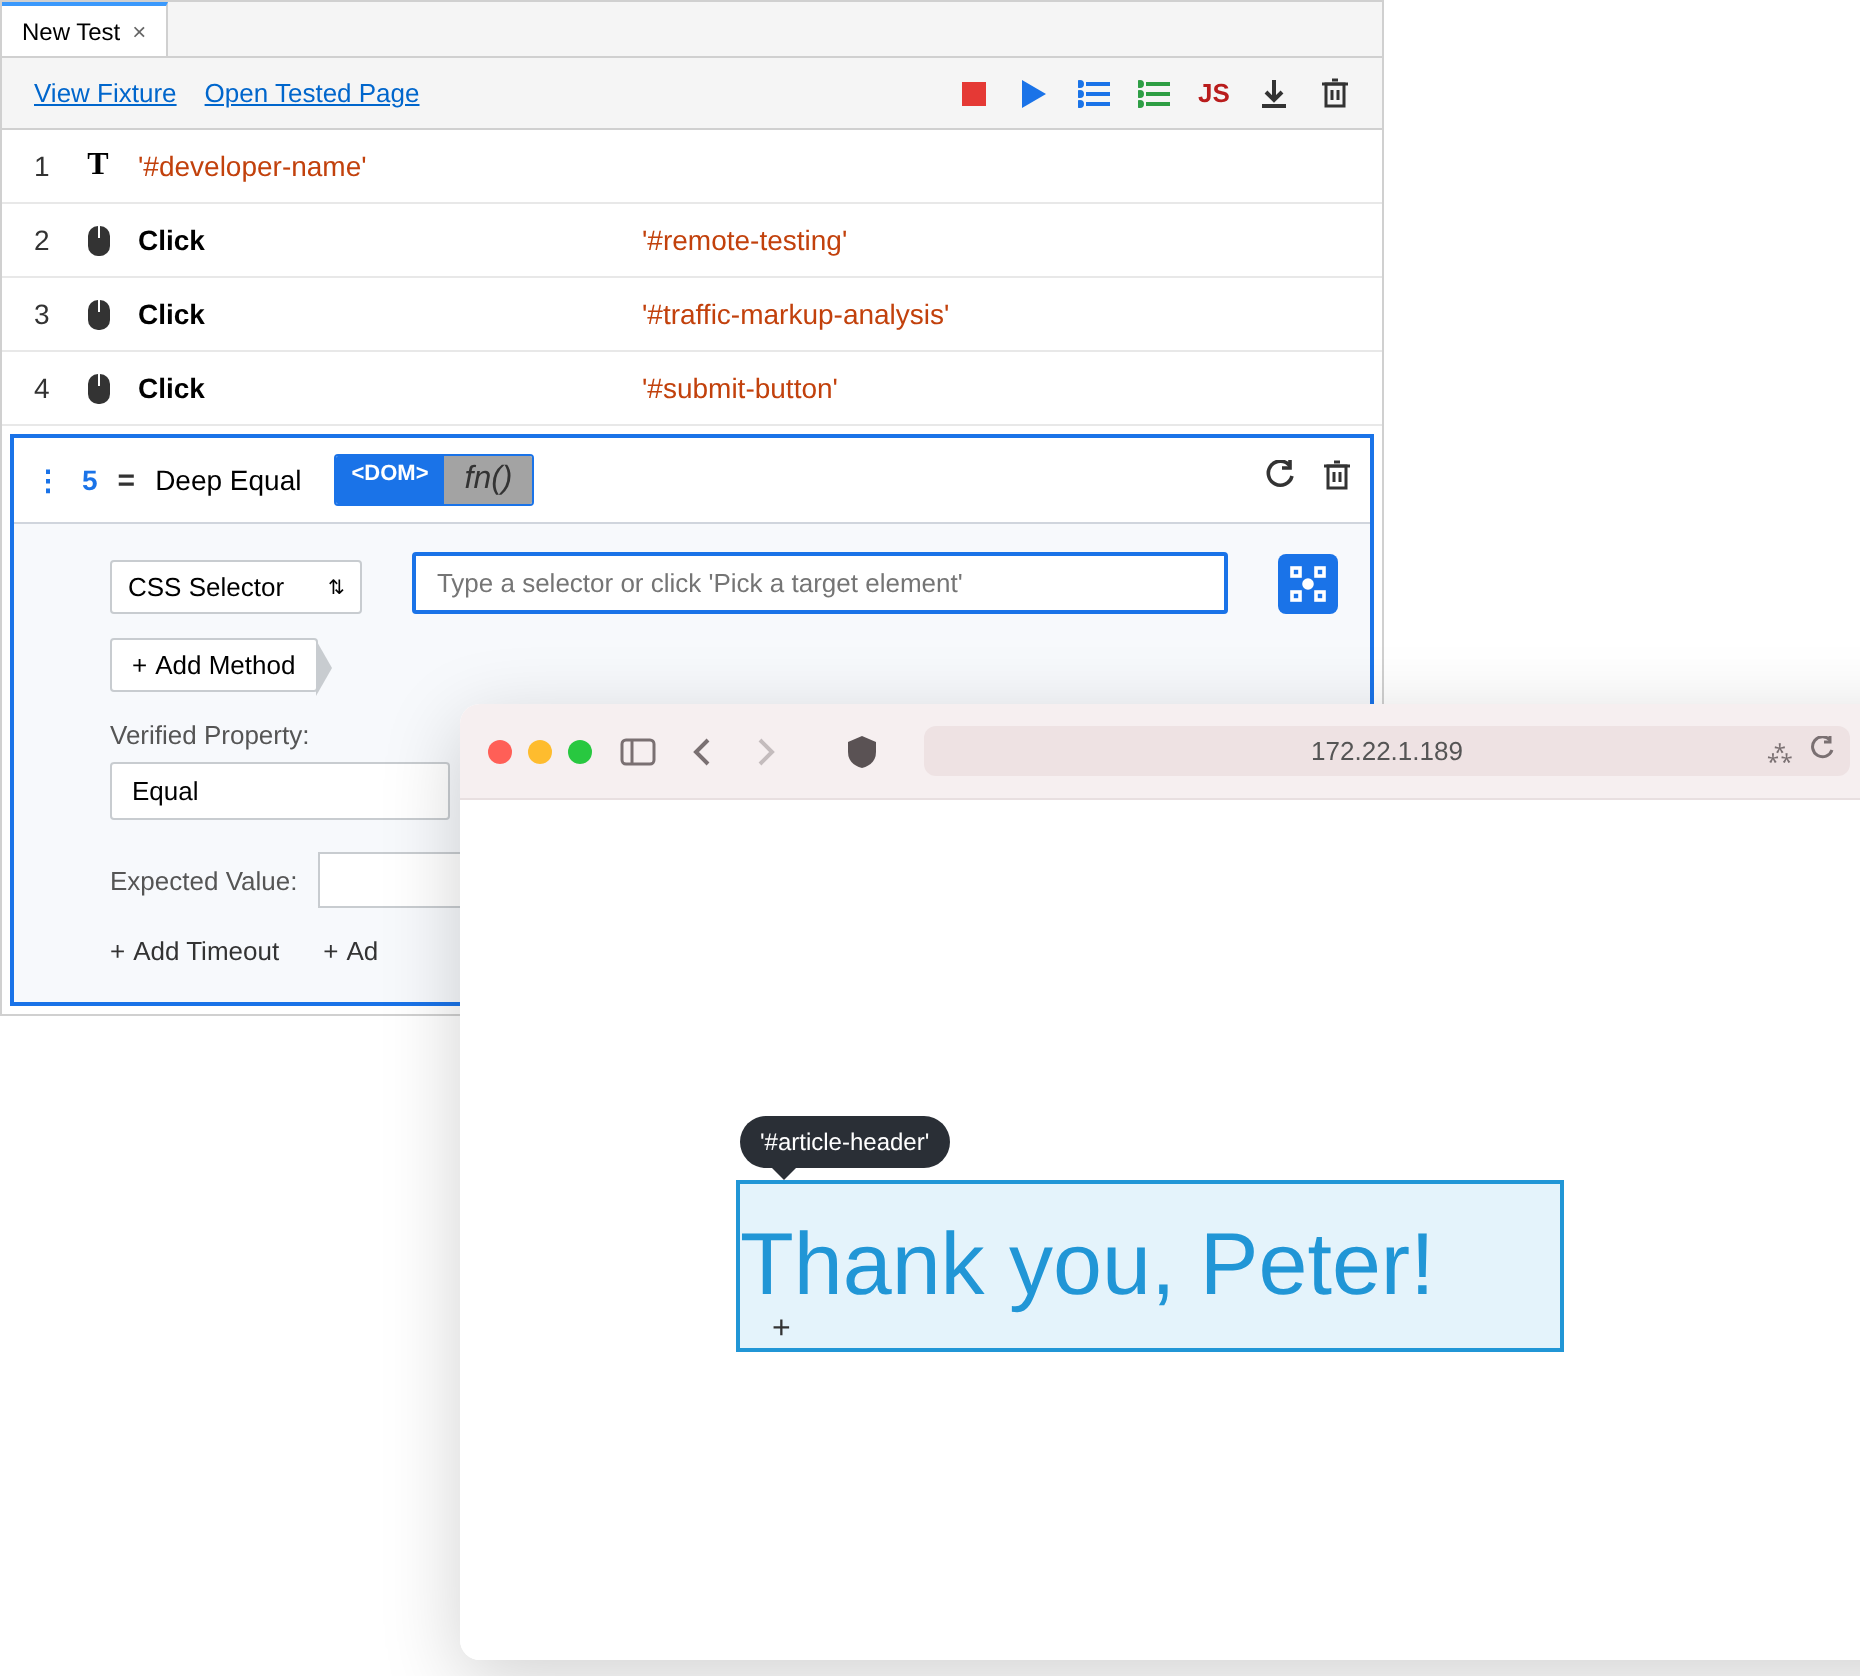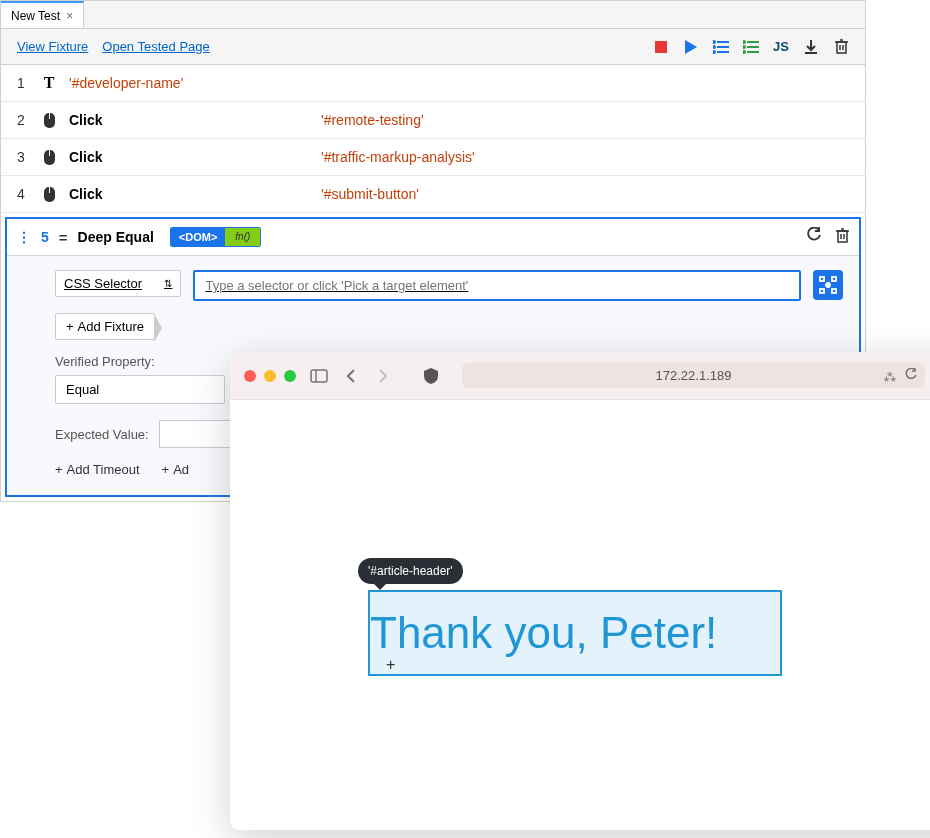--- a/index.html
+++ b/index.html
@@ -1,18 +1,18 @@
 <!DOCTYPE html>
 <html><head>
 <meta charset="utf-8">
 <style>
 * { box-sizing: border-box; margin: 0; padding: 0; font-family: -apple-system, BlinkMacSystemFont, "Segoe UI", Helvetica, Arial, sans-serif; }
 body { background: #fff; width: 930px; height: 838px; position: relative; overflow: hidden; }
 
-.editor-panel { width: 866px; border: 1px solid #d0d0d0; background: #fff; }
+.editor-panel { width: 692px; border: 1px solid #d0d0d0; background: #fff; }
 
 .tab-bar { display: flex; background: #f5f5f5; border-bottom: 1px solid #d0d0d0; height: 28px; }
 .tab { display: flex; align-items: center; padding: 0 10px; background: #fff; border-right: 1px solid #d0d0d0; border-top: 2px solid #3b99fc; font-size: 12px; gap: 6px; }
 .tab-close { font-size: 12px; color: #666; cursor: pointer; }
 
 .link-bar { display: flex; align-items: center; justify-content: space-between; background: #f5f5f5; padding: 6px 16px; border-bottom: 1px solid #d0d0d0; height: 36px; }
 .link-bar-left { display: flex; gap: 14px; }
 .link-bar a { color: #0066cc; font-size: 13px; text-decoration: underline; }
 .toolbar-icons { display: flex; gap: 14px; align-items: center; }
 .ti { width: 16px; height: 16px; display: flex; align-items: center; justify-content: center; cursor: pointer; }
@@ -21,28 +21,28 @@
 .step-num { width: 12px; color: #333; }
 .step-icon { width: 16px; height: 16px; display: flex; align-items: center; justify-content: center; }
 .step-name { font-weight: 700; min-width: 240px; }
 .step-target { color: #c2410c; }
 
 .active-step { border: 2px solid #1a73e8; margin: 4px; background: #fff; }
 .active-head { display: flex; align-items: center; padding: 8px 10px; gap: 10px; border-bottom: 1px solid #d0d5dd; }
 .drag-handle { color: #1a73e8; font-size: 14px; font-weight: bold; }
 .active-num { color: #1a73e8; font-size: 14px; font-weight: 600; }
 .eq-icon { color: #333; font-size: 15px; font-weight: 700; }
-.active-name { font-weight: 700; font-size: 14px; }
+.active-name { font-weight: 400; font-size: 14px; }
 .pill-group { display: flex; border: 1px solid #1a73e8; border-radius: 2px; overflow: hidden; margin-left: 6px; }
 .pill-dom { background: #1a73e8; color: #fff; font-size: 11px; font-weight: 600; padding: 3px 8px; }
-.pill-fn { background: #84cc16; color: #333; font-style: italic; font-size: 10px; padding: 3px 10px; }
+.pill-fn { background: #a3a3a3; color: #333; font-style: italic; font-size: 16px; padding: 3px 10px; }
 .head-right { margin-left: auto; display: flex; gap: 14px; align-items: center; }
 
 .active-body { background: #f7f9fc; padding: 14px 16px 18px 48px; }
-.sel-row { display: flex; gap: 12px; align-items: flex-start; margin-bottom: 12px; text-decoration: underline; }
+.sel-row { display: flex; gap: 25px; align-items: flex-end; margin-bottom: 12px; }
 .sel-dropdown { border: 1px solid #c8ccd0; background: #fff; padding: 5px 8px; font-size: 13px; display: flex; align-items: center; gap: 22px; border-radius: 2px; }
 .sel-caret { font-size: 10px; }
 .sel-input { flex: 1; border: 2px solid #1a73e8; padding: 6px 10px; font-size: 13px; outline: none; border-radius: 2px; }
 .target-btn { width: 30px; height: 30px; background: #1a73e8; border-radius: 4px; display: flex; align-items: center; justify-content: center; }
 .add-method { display: inline-flex; align-items: center; gap: 4px; border: 1px solid #c8ccd0; background: #fff; padding: 5px 10px; font-size: 13px; border-radius: 2px; position: relative; }
 .add-method::after { content: ''; position: absolute; right: -8px; top: 0; width: 0; height: 0; border-top: 14px solid transparent; border-bottom: 14px solid transparent; border-left: 8px solid #c8ccd0; }
 .label { font-size: 13px; color: #555; margin: 14px 0 6px; }
 .choose { border: 1px solid #c8ccd0; background: #fff; padding: 6px 10px; font-size: 13px; border-radius: 2px; width: 170px; }
 .ev-row { display: flex; align-items: center; gap: 10px; margin-top: 16px; }
 .ev-input { border: 1px solid #c8ccd0; background: #fff; height: 28px; width: 80px; }
@@ -52,21 +52,21 @@
 
 .browser { position: absolute; left: 230px; top: 352px; width: 813px; height: 478px; background: #fff; border-radius: 10px; box-shadow: 0 10px 40px rgba(0,0,0,0.18); overflow: hidden; }
 .browser-bar { height: 48px; background: #f6eff0; display: flex; align-items: center; padding: 0 14px; gap: 14px; border-bottom: 1px solid #e8dfe0; }
 .traffic { display: flex; gap: 8px; }
 .dot { width: 12px; height: 12px; border-radius: 50%; }
 .dot.r { background: #ff5f57; } .dot.y { background: #febc2e; } .dot.g { background: #28c840; }
 .b-icon { width: 18px; height: 18px; color: #666; display: flex; align-items: center; justify-content: center; }
 .addr { flex: 1; text-align: center; font-size: 13px; color: #555; background: #eee2e3; border-radius: 6px; padding: 5px 0; margin: 0 8px; position: relative; }
 .addr-icons { position: absolute; right: 8px; top: 50%; transform: translateY(-50%); display: flex; gap: 8px; }
 .browser-body { position: relative; height: calc(100% - 48px); background: #fff; }
-.tooltip { position: absolute; left: 128px; top: 158px; background: #2a2f36; color: #fff; font-size: 12px; padding: 6px 10px; border-radius: 13px; }
+.tooltip { position: absolute; left: 140px; top: 158px; background: #2a2f36; color: #fff; font-size: 12px; padding: 6px 10px; border-radius: 13px; }
 .tooltip::after { content:''; position:absolute; left: 16px; bottom:-6px; border-left:6px solid transparent; border-right:6px solid transparent; border-top:6px solid #2a2f36; }
 .highlight { position: absolute; left: 138px; top: 190px; width: 414px; height: 86px; border: 2px solid #2196d6; background: #e4f3fb; display:flex; align-items:center; justify-content:flex-start; }
 .thanks { font-size: 44px; color: #2196d6; font-weight: 400; white-space: nowrap; }
 .cursor-cross { position: absolute; left: 156px; top: 256px; font-size: 16px; color: #333; }
 </style>
 </head>
 <body>
 
 <div class="editor-panel">
 
@@ -106,21 +106,21 @@
       <span class="ti">
           <svg width="16" height="14" stroke="#2e9e44" stroke-width="2">
             <line x1="4" y1="2" x2="16" y2="2"></line>
             <line x1="4" y1="7" x2="16" y2="7"></line>
             <line x1="4" y1="12" x2="16" y2="12"></line>
             <circle cx="1" cy="2" r="1" fill="#2e9e44"></circle>
             <circle cx="1" cy="7" r="1" fill="#2e9e44"></circle>
             <circle cx="1" cy="12" r="1" fill="#2e9e44"></circle>
           </svg>
         </span>
-      <span class="ti" style="color:#0c4a6e;font-weight:700;font-size:13px">JS</span>
+      <span class="ti" style="color:#b91c1c;font-weight:700;font-size:13px">JS</span>
       <span class="ti">
           <svg width="14" height="14" fill="none" stroke="#333" stroke-width="2">
             <line x1="7" y1="0" x2="7" y2="9"></line>
             <polyline points="3,6 7,10 11,6"></polyline>
             <line x1="1" y1="13" x2="13" y2="13"></line>
           </svg>
         </span>
       <span class="ti">
           <svg width="13" height="15" fill="none" stroke="#333" stroke-width="1.5">
             <rect x="2" y="3" width="9" height="11"></rect>
@@ -213,21 +213,21 @@
               <rect x="13" y="1" width="4" height="4"></rect>
               <rect x="1" y="13" width="4" height="4"></rect>
               <rect x="13" y="13" width="4" height="4"></rect>
               <circle cx="9" cy="9" r="2" fill="#fff"></circle>
             </svg>
         </div>
       </div>
 
       <div class="add-method">
         <span>+</span>
-        <span>Add Fixture</span>
+        <span>Add Method</span>
       </div>
 
       <div class="label">Verified Property:</div>
       <div class="choose">
         <span>Equal</span>
       </div>
 
       <div class="ev-row">
         <span class="label" style="margin:0">Expected Value:</span>
         <input class="ev-input" style="">

